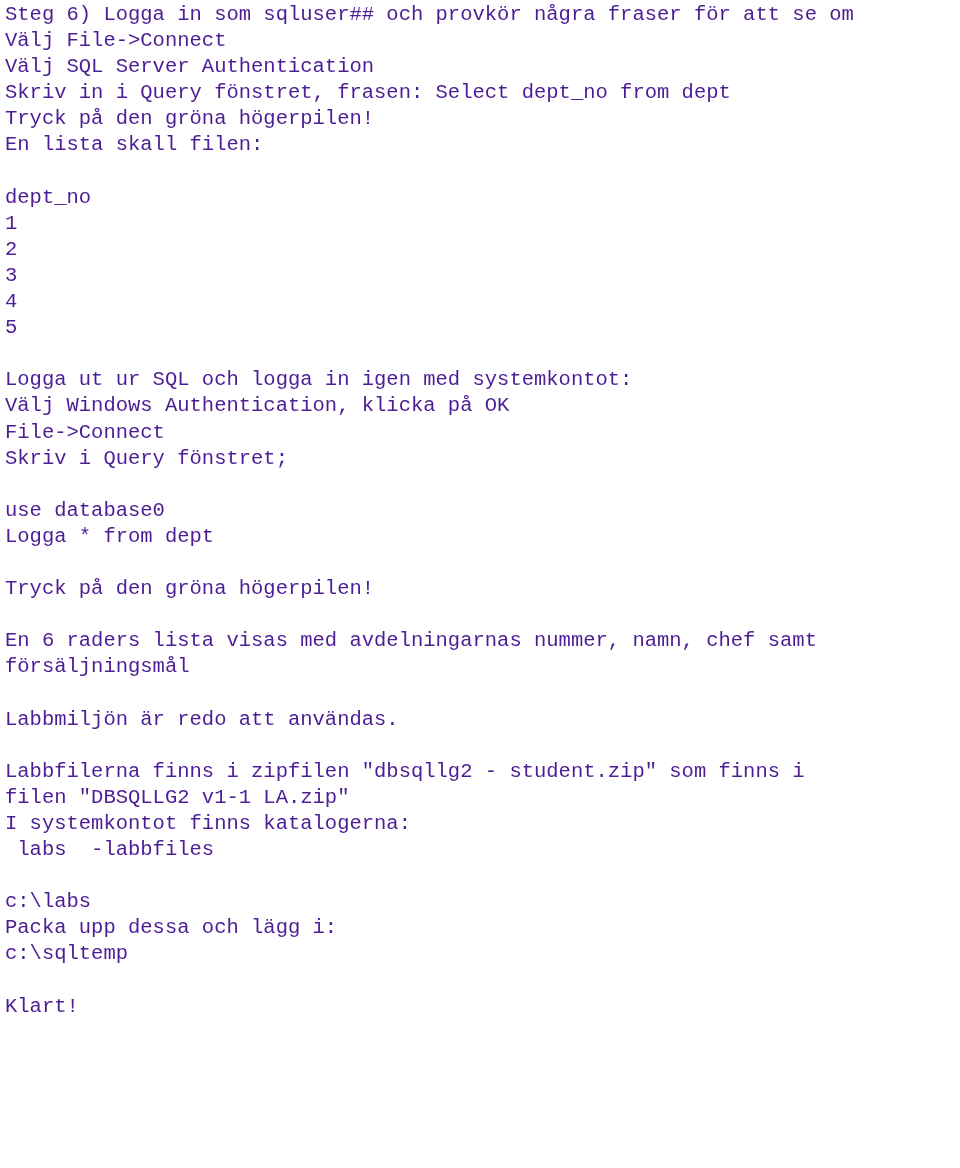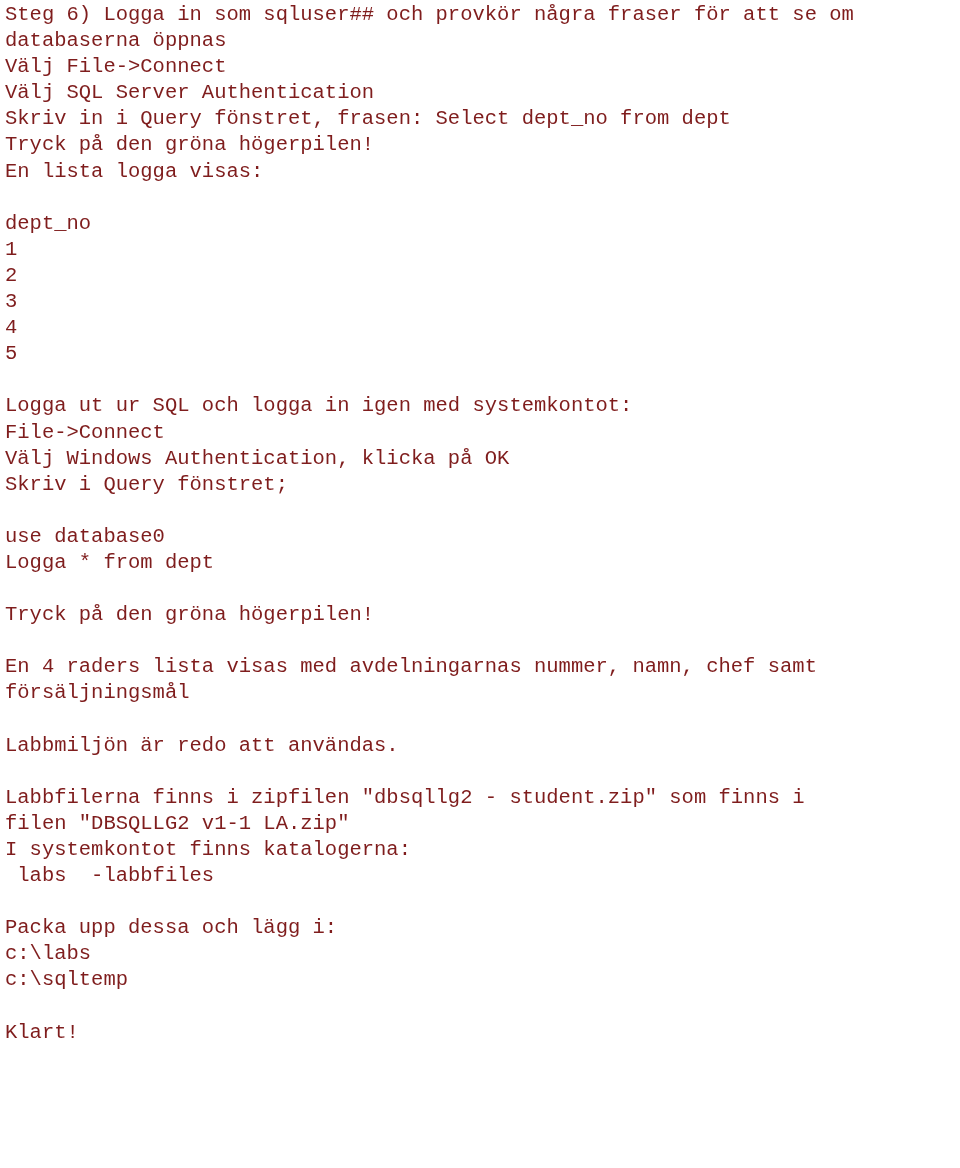--- a/index.html
+++ b/index.html
@@ -24,68 +24,67 @@
   .doc-body {
     position: absolute;
     left: 5px;
     top: 2px;
     width: 955px;
   }
   .line {
     font-family: "Liberation Mono", "DejaVu Sans Mono", monospace;
     font-size: 20.5px;
     line-height: 26.1px;
-    color: #7f1d1d;
+    color: #4c1d95;
     white-space: pre;
     letter-spacing: 0px;
     font-weight: 400;
   }
   .line.blank {
     color: transparent;
   }
 </style>
 </head>
 <body>
 
 <div id="page">
   <div class="doc-body" id="doc-body">
       <div class="line">Steg 6) Logga in som sqluser## och provkör några fraser för att se om</div>
-      <div class="line">databaserna öppnas</div>
       <div class="line">Välj File-&gt;Connect</div>
       <div class="line">Välj SQL Server Authentication</div>
       <div class="line">Skriv in i Query fönstret, frasen: Select dept_no from dept</div>
       <div class="line">Tryck på den gröna högerpilen!</div>
-      <div class="line">En lista logga visas:</div>
+      <div class="line">En lista skall filen:</div>
       <div class="line blank">&nbsp;</div>
       <div class="line">dept_no</div>
       <div class="line">1</div>
       <div class="line">2</div>
       <div class="line">3</div>
       <div class="line">4</div>
       <div class="line">5</div>
       <div class="line blank">&nbsp;</div>
       <div class="line">Logga ut ur SQL och logga in igen med systemkontot:</div>
+      <div class="line">Välj Windows Authentication, klicka på OK</div>
       <div class="line">File-&gt;Connect</div>
-      <div class="line">Välj Windows Authentication, klicka på OK</div>
       <div class="line">Skriv i Query fönstret;</div>
       <div class="line blank">&nbsp;</div>
       <div class="line">use database0</div>
       <div class="line">Logga * from dept</div>
       <div class="line blank">&nbsp;</div>
       <div class="line">Tryck på den gröna högerpilen!</div>
       <div class="line blank">&nbsp;</div>
-      <div class="line">En 4 raders lista visas med avdelningarnas nummer, namn, chef samt</div>
+      <div class="line">En 6 raders lista visas med avdelningarnas nummer, namn, chef samt</div>
       <div class="line">försäljningsmål</div>
       <div class="line blank">&nbsp;</div>
       <div class="line">Labbmiljön är redo att användas.</div>
       <div class="line blank">&nbsp;</div>
       <div class="line">Labbfilerna finns i zipfilen "dbsqllg2 - student.zip" som finns i</div>
       <div class="line">filen "DBSQLLG2 v1-1 LA.zip"</div>
       <div class="line">I systemkontot finns katalogerna:</div>
       <div class="line"> labs  -labbfiles</div>
       <div class="line blank">&nbsp;</div>
+      <div class="line">c:\labs</div>
       <div class="line">Packa upp dessa och lägg i:</div>
-      <div class="line">c:\labs</div>
       <div class="line">c:\sqltemp</div>
       <div class="line blank">&nbsp;</div>
       <div class="line">Klart!</div>
     </div>
 </div>
 
 </body></html>

